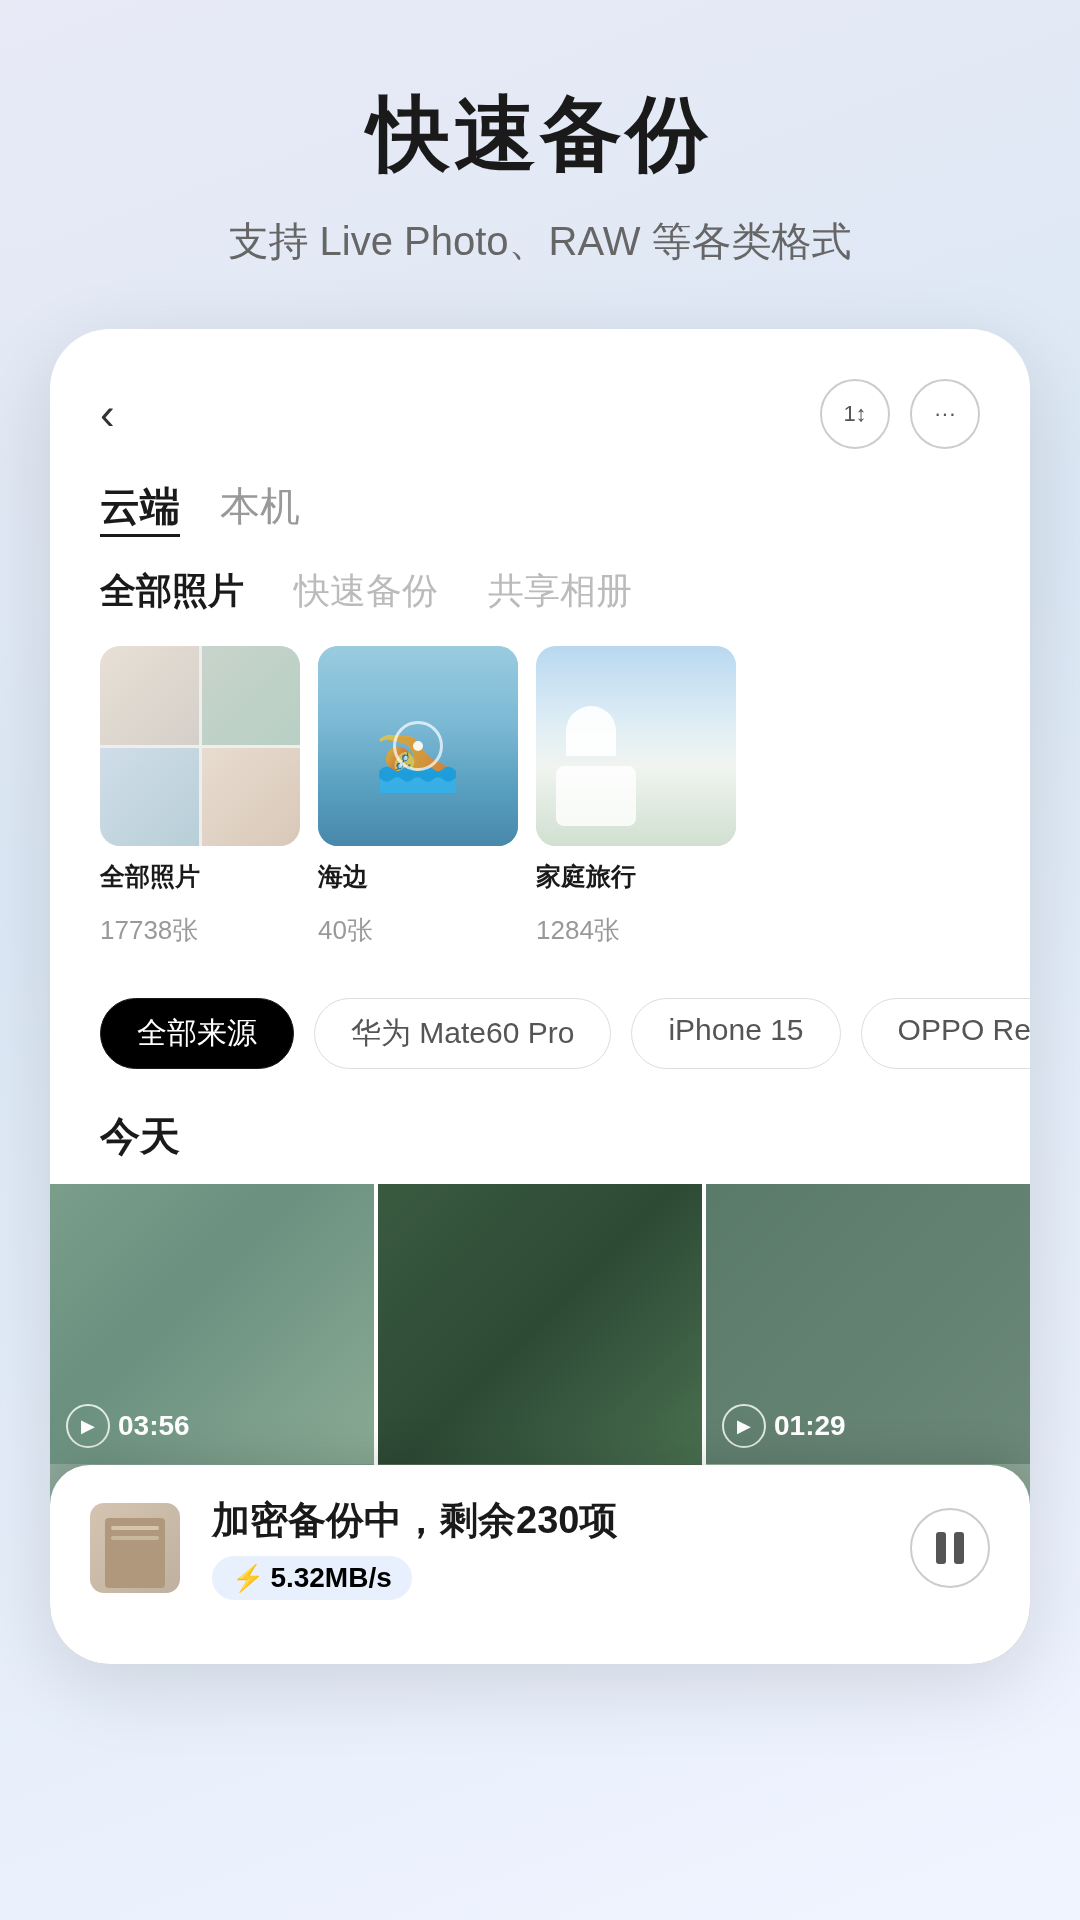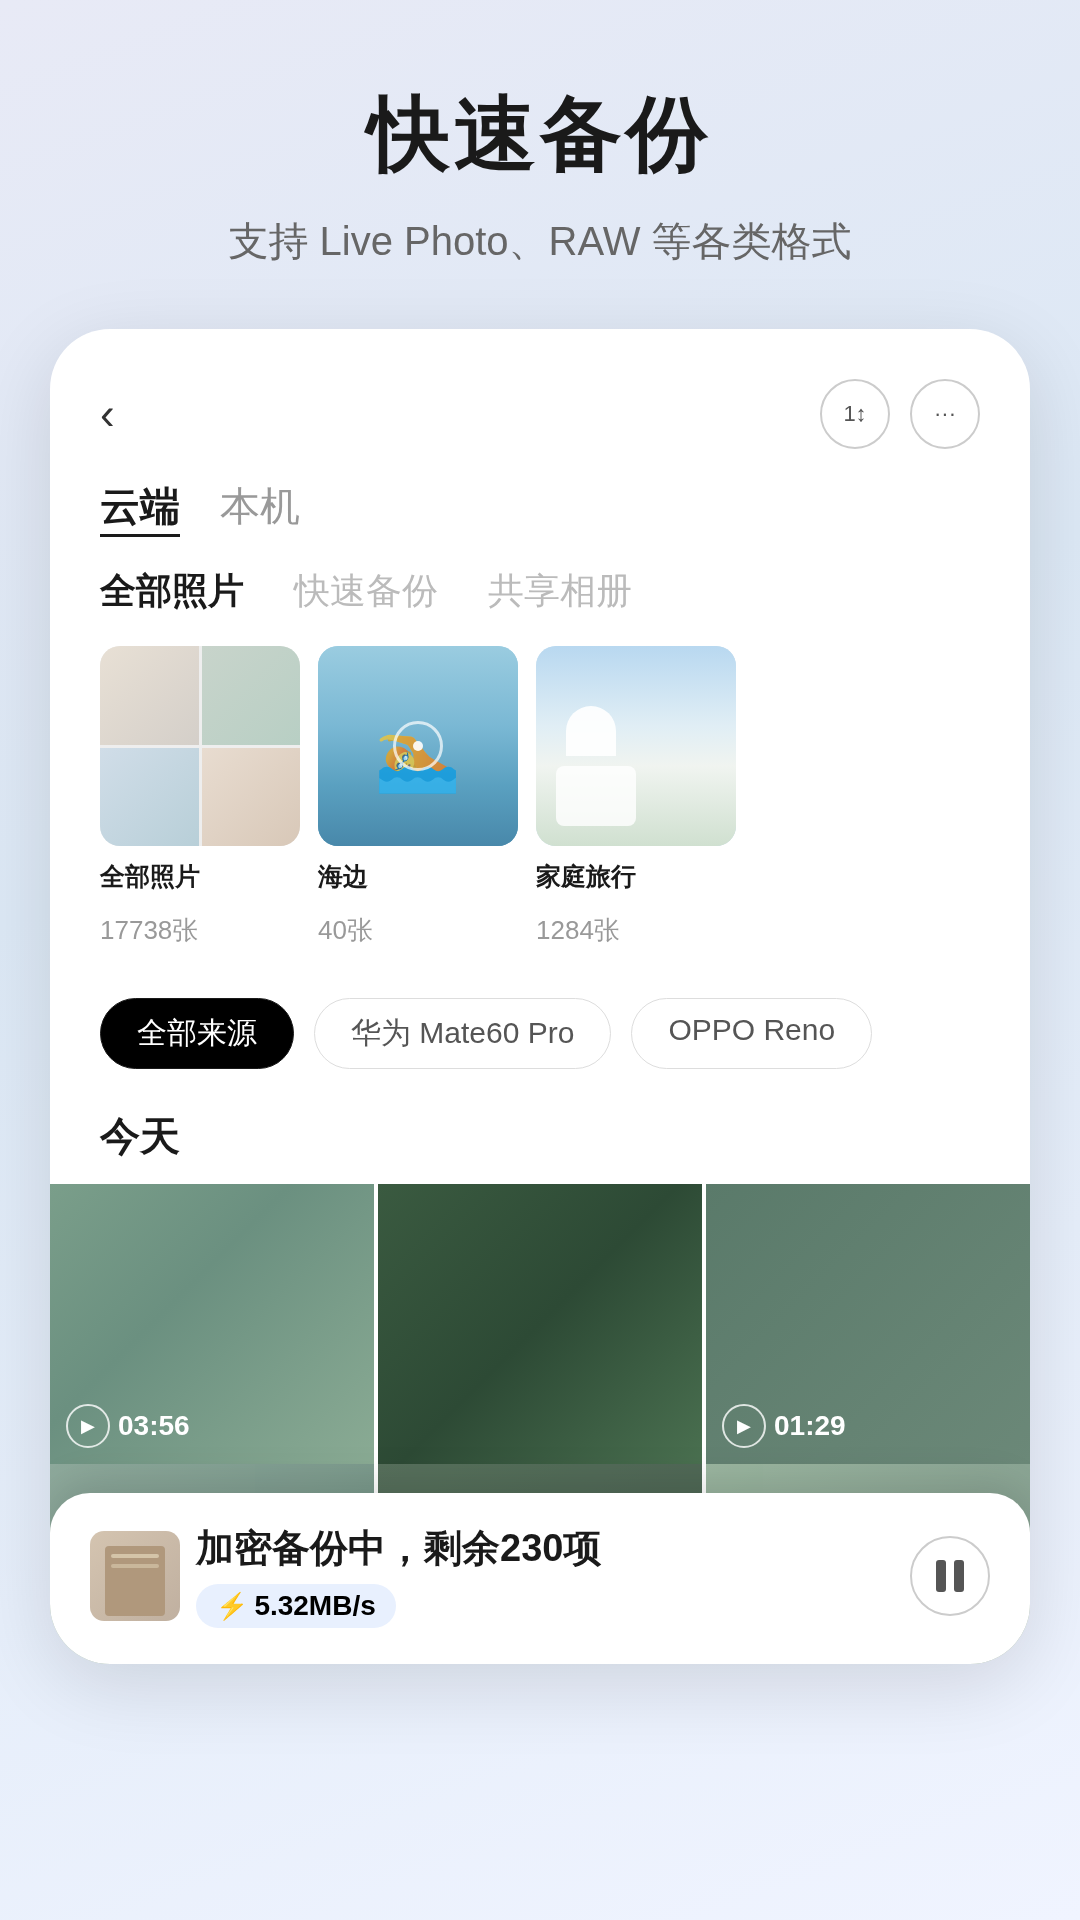--- a/index.html
+++ b/index.html
@@ -226,24 +226,24 @@
 
     
     .notification-bar {
       position: absolute;
       bottom: 0;
       left: 0;
       right: 0;
       background: #fff;
       border-radius: 40px 40px 0 0;
       box-shadow: 0 -10px 40px rgba(0,0,0,0.12);
-      padding: 30px 40px 36px;
-      display: flex;
-      align-items: center;
-      gap: 16px;
+      padding: 30px 40px 64px;
+      display: flex;
+      align-items: center;
+      gap: 32px;
     }
     .notif-thumb {
       width: 90px;
       height: 90px;
       border-radius: 14px;
       background: linear-gradient(135deg, #c8b4a0 0%, #b0a090 100%);
       flex-shrink: 0;
       overflow: hidden;
       position: relative;
     }
@@ -429,20 +429,21 @@
         </div>
         <div class="album-label">家庭旅行</div>
         <div class="album-count">1284张</div>
       </div>
 
     </div>
 
     <div class="filter-row">
       <div class="filter-chip active">全部来源</div>
       <div class="filter-chip">华为 Mate60 Pro</div>
+      <div class="filter-chip">iPhone 15</div>
       <div class="filter-chip">OPPO Reno</div>
     </div>
 
     <div class="section-title">今天</div>
 
     <div class="photo-grid">
 
       <div class="photo-cell">
         <div class="photo-bg pg1" style="width:100%;height:100%;"></div>
         <div class="video-overlay">

